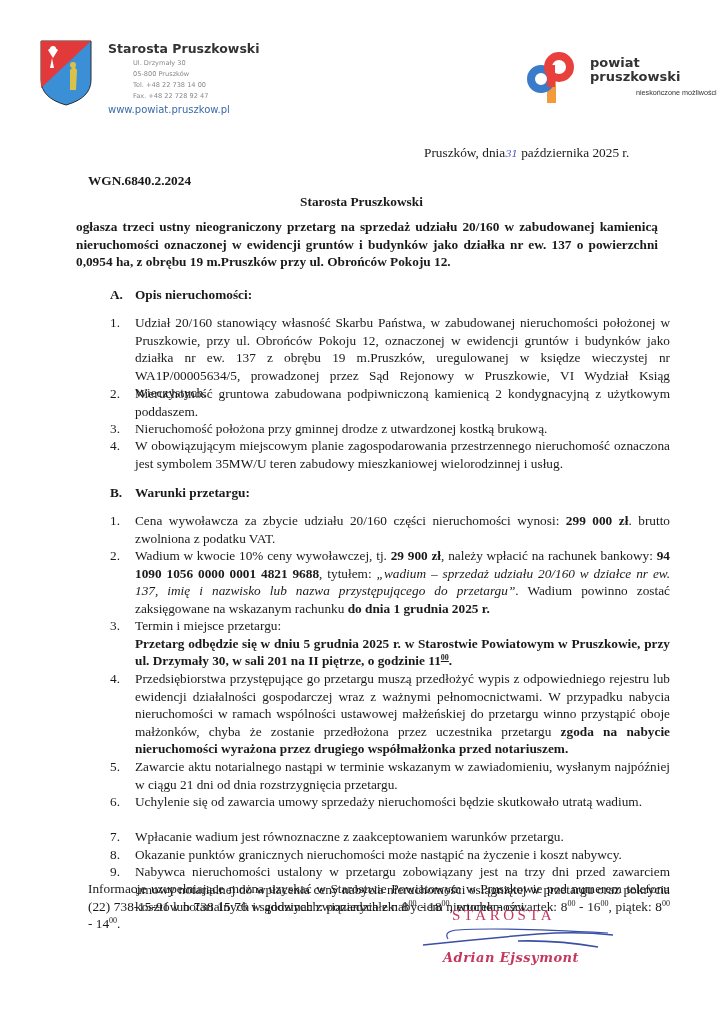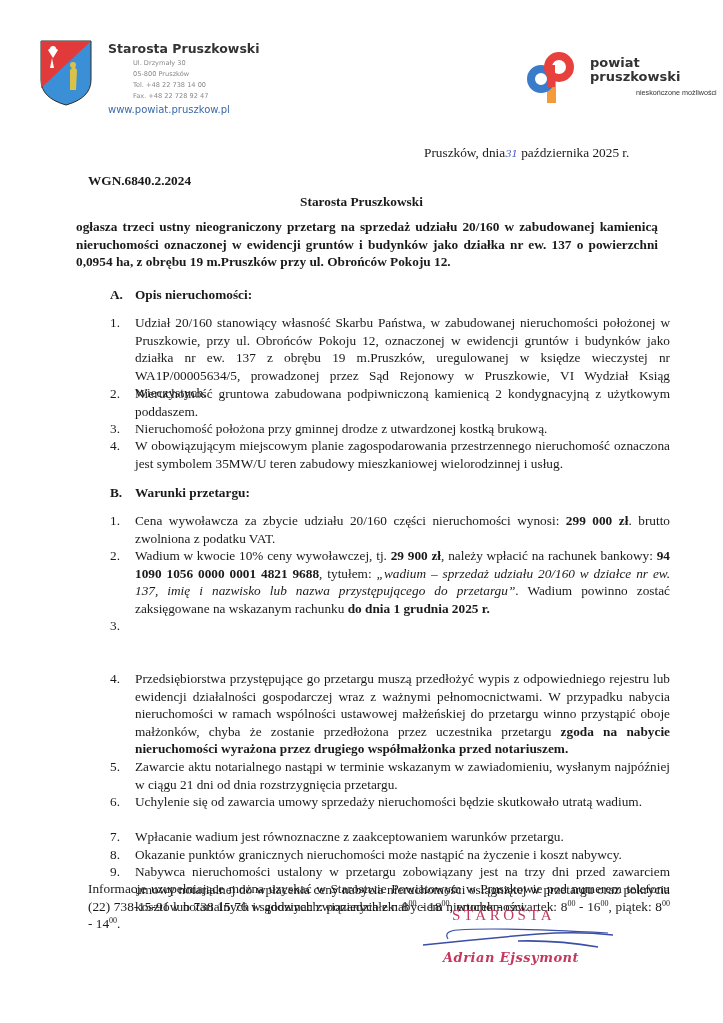--- a/index.html
+++ b/index.html
@@ -93,20 +93,22 @@
 </div>
 
 <div class="abs t" style="top:547px; left:0; width:723px;">
   <span class="num">2.</span>
   <div class="item j"><span>Wadium w kwocie 10% ceny wywoławczej, tj. </span><span class="b">29 900 zł</span><span>, należy wpłacić na rachunek bankowy: </span><span class="b">94 1090 1056 0000 0001 4821 9688</span><span>, tytułem: </span><span class="i">„wadium – sprzedaż udziału 20/160 w działce nr ew. 137, imię i nazwisko lub nazwa przystępującego do przetargu”</span><span>. Wadium powinno zostać zaksięgowane na wskazanym rachunku </span><span class="b">do dnia 1 grudnia 2025 r.</span></div>
 </div>
 
 <div class="abs t" style="top:617px; left:0; width:723px;">
   <span class="num">3.</span>
   <div class="item">
+    <div>Termin i miejsce przetargu:</div>
+    <div class="b j"><span>Przetarg odbędzie się w dniu 5 grudnia 2025 r. w Starostwie Powiatowym w Pruszkowie, przy ul. Drzymały 30, w sali 201 na II piętrze, o godzinie 11</span><sup style="text-decoration:underline">00</sup><span>.</span></div>
   </div>
 </div>
 
 <div class="abs t" style="top:670px; left:0; width:723px;">
   <span class="num">4.</span>
   <div class="item j"><span>Przedsiębiorstwa przystępujące go przetargu muszą przedłożyć wypis z odpowiedniego rejestru lub ewidencji działalności gospodarczej wraz z ważnymi pełnomocnictwami. W przypadku nabycia nieruchomości w ramach wspólności ustawowej małżeńskiej do przetargu winno przystąpić oboje małżonków, chyba że zostanie przedłożona przez uczestnika przetargu </span><span class="b">zgoda na nabycie nieruchomości wyrażona przez drugiego współmałżonka przed notariuszem.</span></div>
 </div>
 
 <div class="abs t" style="top:758px; left:0; width:723px;">
   <span class="num">5.</span>

